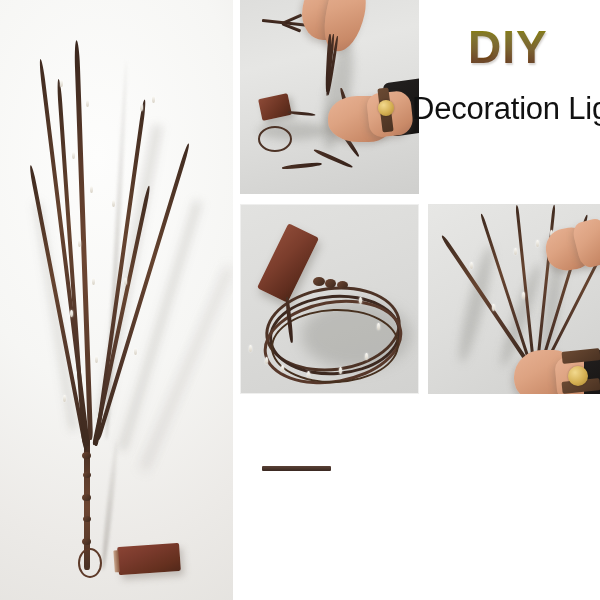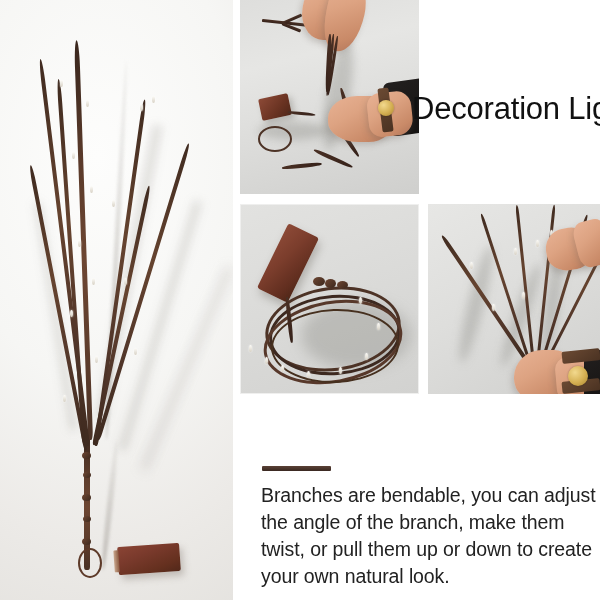--- a/index.html
+++ b/index.html
@@ -359,18 +359,18 @@
 
     <div class="hand" style="left:86px; top:146px; width:64px; height:52px; border-radius:44% 38% 30% 40% / 52% 48% 40% 44%;"></div>
     <div class="finger" style="left:92px; top:150px; width:16px; height:26px; transform:rotate(-8deg);"></div>
     <div class="hand" style="left:128px; top:152px; width:46px; height:44px; border-radius:28% 30% 32% 28%; transform:rotate(-5deg);"></div>
     <div class="sleeve" style="left:156px; top:146px; width:26px; height:52px; border-radius:4px 0 0 4px;"></div>
     <div class="watch-band" style="left:134px; top:146px; width:38px; height:12px; transform:rotate(-6deg);"></div>
     <div class="watch-band" style="left:134px; top:176px; width:38px; height:12px; transform:rotate(-6deg);"></div>
     <div class="watch-face" style="left:140px; top:162px; width:20px; height:20px;"></div>
   </div>
 
+  <div id="headline-diy">DIY</div>
   <div id="headline-sub">Decoration Light</div>
 
   <div id="body-rule"></div>
-  <div id="body-copy">Branches are bendable, you can adjust the angle of the branch, make them twist, or pull them up or down to create your own natural look.</div>
 
 </div>
 
 </body></html>

